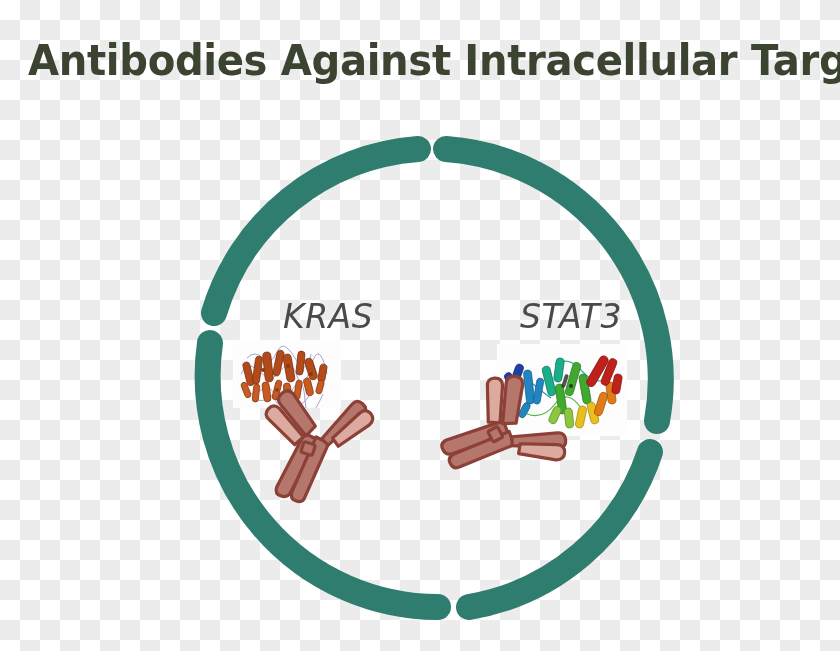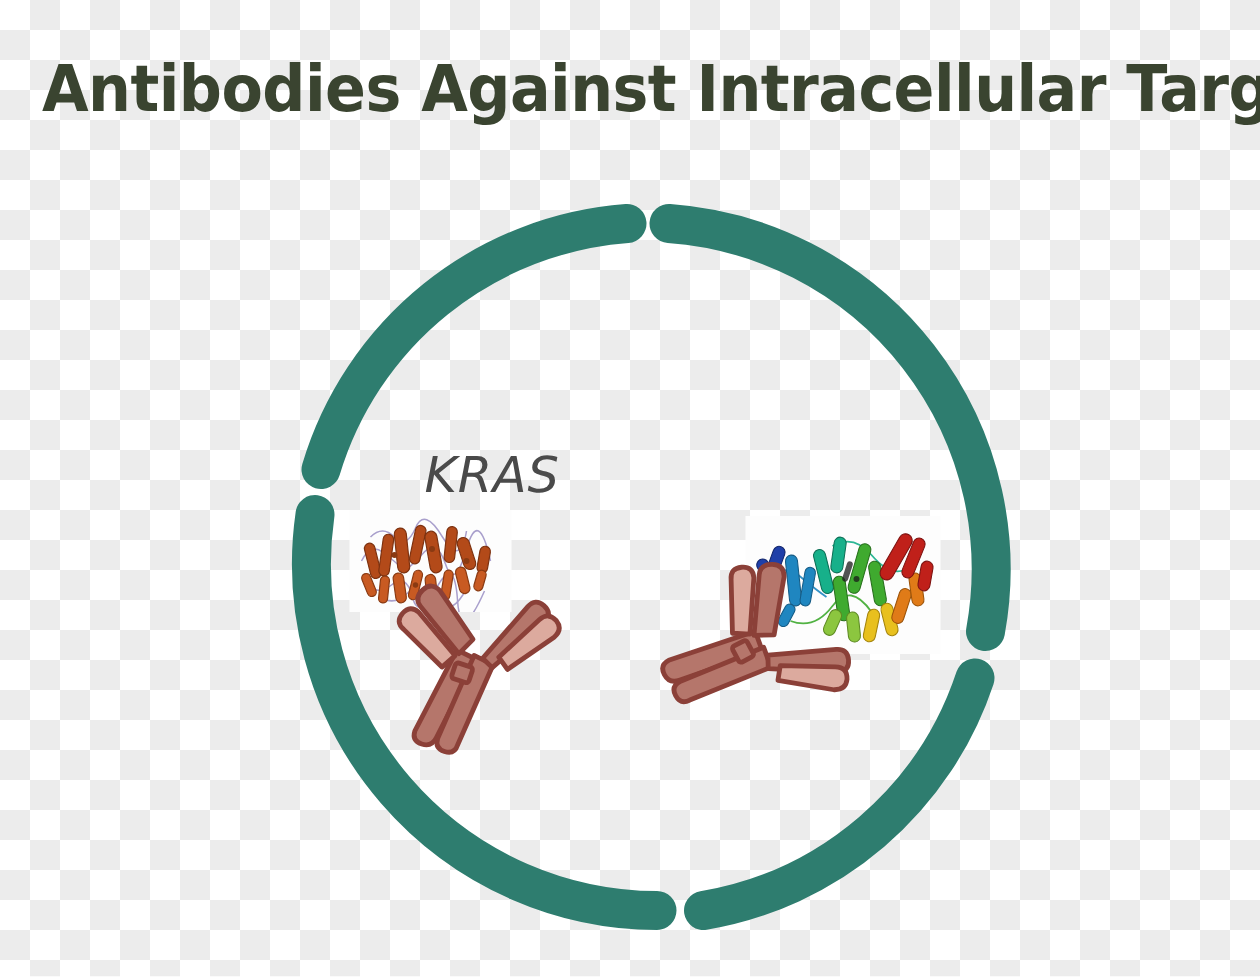--- a/index.html
+++ b/index.html
@@ -105,20 +105,21 @@
       <path d="M 256 19 A 231 231 0 0 1 467 291"></path>
 
       <path d="M 460 322 A 231 231 0 0 1 279 477"></path>
 
       <path d="M 248 477 A 231 231 0 0 1 20 213"></path>
     </g>
   </svg>
 
   <div class="gene-label" id="label-kras">KRAS</div>
 
+  <div class="gene-label" id="label-stat3">STAT3</div>
 
   <div class="protein-tile" id="tile-kras">
     <svg class="protein-svg" viewBox="0 0 108 68">
       <g stroke="#9a8fc4" stroke-width="1" fill="none" opacity="0.85">
         <path d="M8 34 q6 -12 14 -6 t12 10 t14 -8 t16 6 t14 -10 t16 8"></path>
         <path d="M10 48 q8 10 18 2 t14 8 t16 -6 t14 8 t18 -6"></path>
         <path d="M14 18 q8 -8 16 0 t14 -6 t18 6 t16 -4"></path>
         <path d="M20 58 q10 6 18 -2 t18 4 t20 -4"></path>
       </g>
       <g fill="#b34a19" stroke="#7d3210" stroke-width="0.8">

